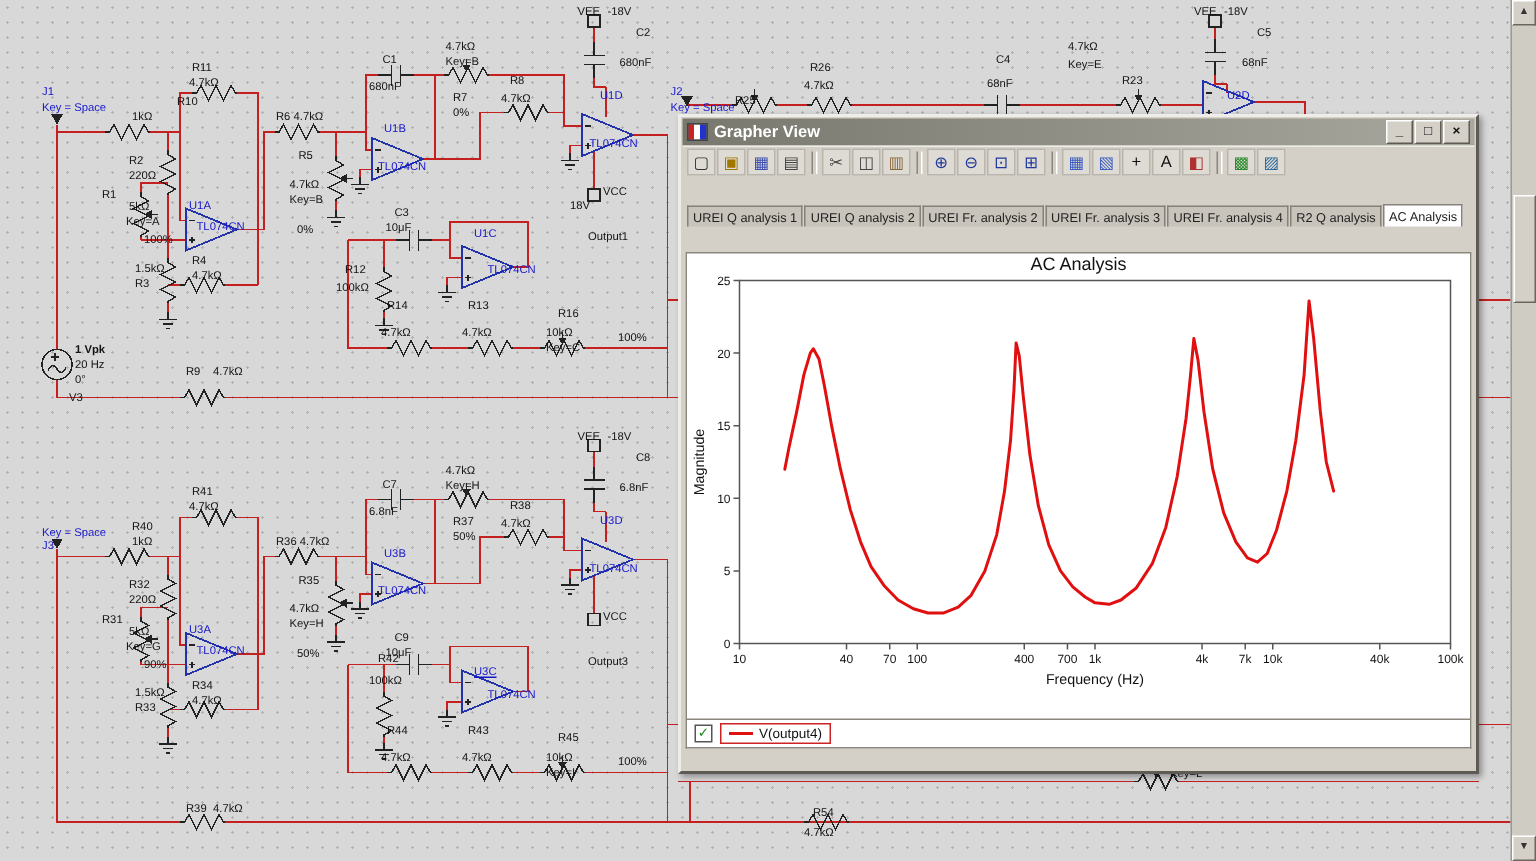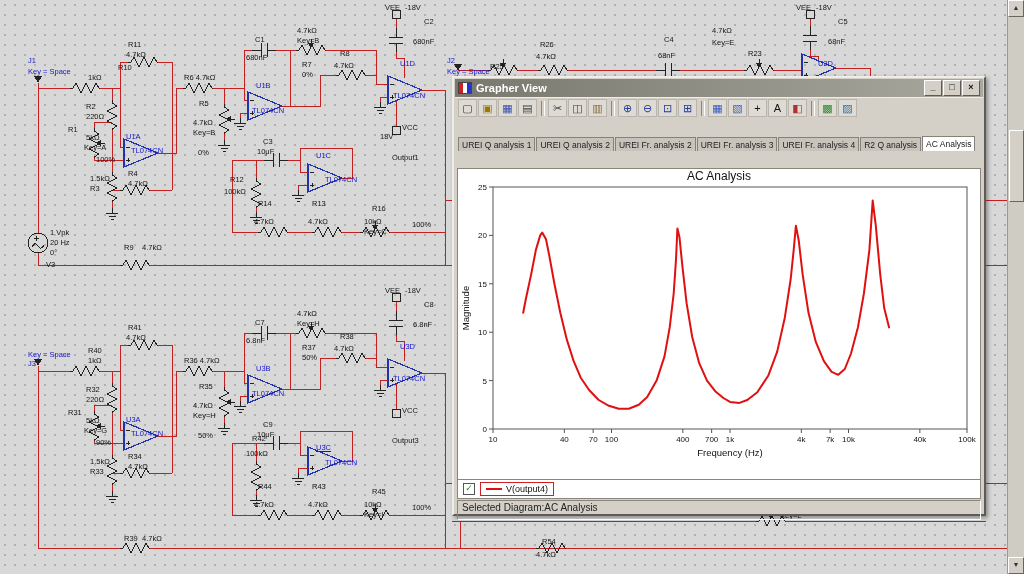--- a/index.html
+++ b/index.html
@@ -211,21 +211,21 @@
       <div class="slabel" style="left: 224px; top: 188px;">100kΩ</div>
       <div class="slabel" style="left: 392px; top: 154px;">Output1</div>
       <div class="slabel" style="left: 258px; top: 200px;">R14</div>
       <div class="slabel" style="left: 254px; top: 218px;">4.7kΩ</div>
       <div class="slabel" style="left: 312px; top: 200px;">R13</div>
       <div class="slabel" style="left: 308px; top: 218px;">4.7kΩ</div>
       <div class="slabel" style="left: 372px; top: 205px;">R16</div>
       <div class="slabel" style="left: 364px; top: 218px;">10kΩ</div>
       <div class="slabel" style="left: 364px; top: 228px;">Key=C</div>
       <div class="slabel" style="left: 412px; top: 221px;">100%</div>
-      <div class="slabel" style="left: 50px; top: 229px;">1 Vpk</div>
+      <div class="slabel" style="left: 50px; top: 229px; font-weight: bold;">1 Vpk</div>
       <div class="slabel" style="left: 50px; top: 239px;">20 Hz</div>
       <div class="slabel" style="left: 50px; top: 249px;">0°</div>
       <div class="slabel" style="left: 26px; top: 261px; margin-left: 20px;">V3</div>
       <div class="slabel" style="left: 124px; top: 244px;">R9</div>
       <div class="slabel" style="left: 142px; top: 244px;">4.7kΩ</div>
       <div class="slabel blue" style="left: 447px; top: 57px;">J2</div>
       <div class="slabel blue" style="left: 447px; top: 68px;">Key = Space</div>
       <div class="slabel" style="left: 490px; top: 63px;">R25</div>
       <div class="slabel" style="left: 540px; top: 41px;">R26</div>
       <div class="slabel" style="left: 536px; top: 53px;">4.7kΩ</div>
@@ -399,15 +399,14 @@
 
     <div class="legendrow">
       <span class="lcheck" id="lcheck">✓</span>
       <span class="lbox">
         <span class="lline"></span>
         <span class="llabel">V(output4)</span>
       </span>
     </div>
 
     <div class="filler"></div>
-    <div class="statusbar">Selected Diagram:AC Analysis</div>
   </div>
 </div>
 
 </body></html>

